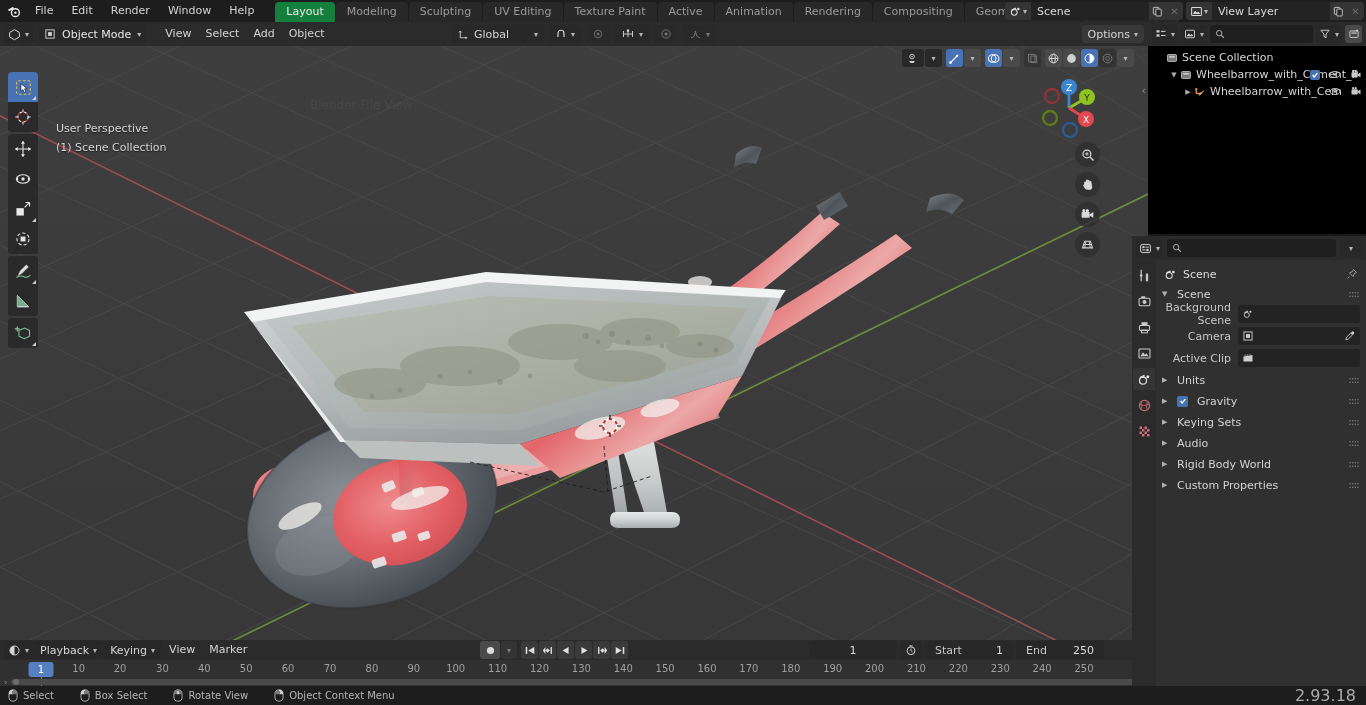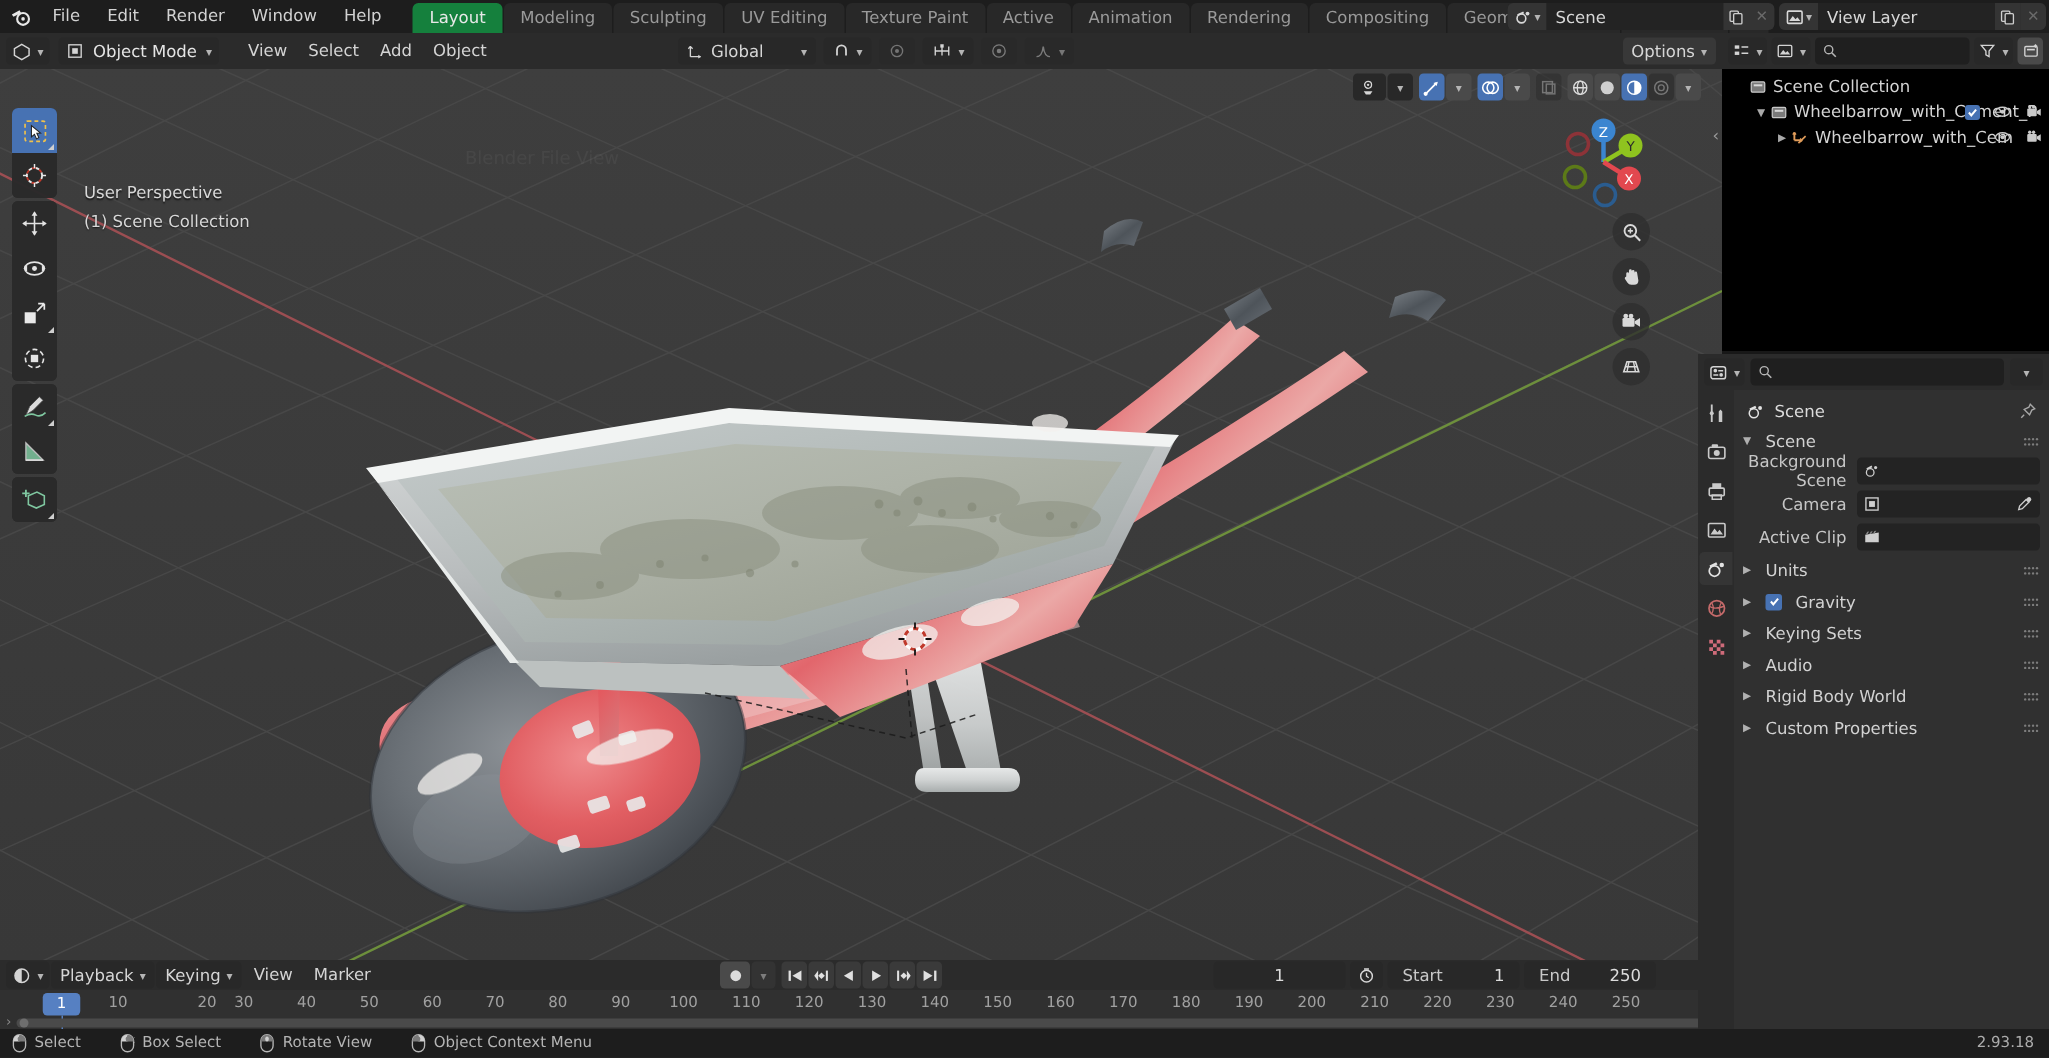--- a/index.html
+++ b/index.html
@@ -98,21 +98,21 @@
   .dots{position:absolute;right:6px;width:11px;height:7px;opacity:.55;}
   .p-row{height:20px;display:flex;align-items:center;padding:0 6px 0 0;margin-bottom:2px;}
   .p-lbl{width:82px;text-align:right;padding-right:7px;font-size:11px;color:#c6c6c6;}
   .p-field{flex:1;height:18px;background:#232323;border-radius:3px;display:flex;align-items:center;padding:0 4px;gap:4px;position:relative;}
   .p-field .eyedrop{position:absolute;right:4px;}
   .p-check{width:11px;height:11px;border-radius:2px;background:#4772b3;display:flex;align-items:center;justify-content:center;margin-right:3px;}
 
   
   .status{position:absolute;left:0;top:686px;width:1366px;height:19px;background:#1d1d1d;display:flex;align-items:center;padding:0 8px;gap:0;}
   .st-item{display:flex;align-items:center;gap:5px;margin-right:26px;color:#b4b4b4;font-size:10px;}
-  .ver{position:absolute;right:10px;color:#acacac;font-size:10px;}
+  .ver{position:absolute;right:10px;color:#acacac;font-size:16px;}
   svg{display:block;}
 </style>
 </head>
 <body>
 
 <div class="app">
 
   <div class="topbar">
     <div class="blender-logo">
       <svg width="15" height="15" viewBox="0 0 16 16">
@@ -743,21 +743,21 @@
       <div class="tl-field" style="width:88px;justify-content:space-between;padding:0 10px">
         <span class="tl-lbl">End</span>
         <span>250</span>
       </div>
     </div>
   </div>
 
   <div class="tl-body">
     <div class="tl-ruler" id="tlRuler">
         <div class="tl-tick" style="left: 78.6988px;">10</div>
-        <div class="tl-tick" style="left: 138px;">20</div>
+        <div class="tl-tick" style="left: 120px;">20</div>
         <div class="tl-tick" style="left: 162.474px;">30</div>
         <div class="tl-tick" style="left: 204.361px;">40</div>
         <div class="tl-tick" style="left: 246.249px;">50</div>
         <div class="tl-tick" style="left: 288.137px;">60</div>
         <div class="tl-tick" style="left: 330.024px;">70</div>
         <div class="tl-tick" style="left: 371.912px;">80</div>
         <div class="tl-tick" style="left: 413.799px;">90</div>
         <div class="tl-tick" style="left: 455.687px;">100</div>
         <div class="tl-tick" style="left: 497.574px;">110</div>
         <div class="tl-tick" style="left: 539.462px;">120</div>

